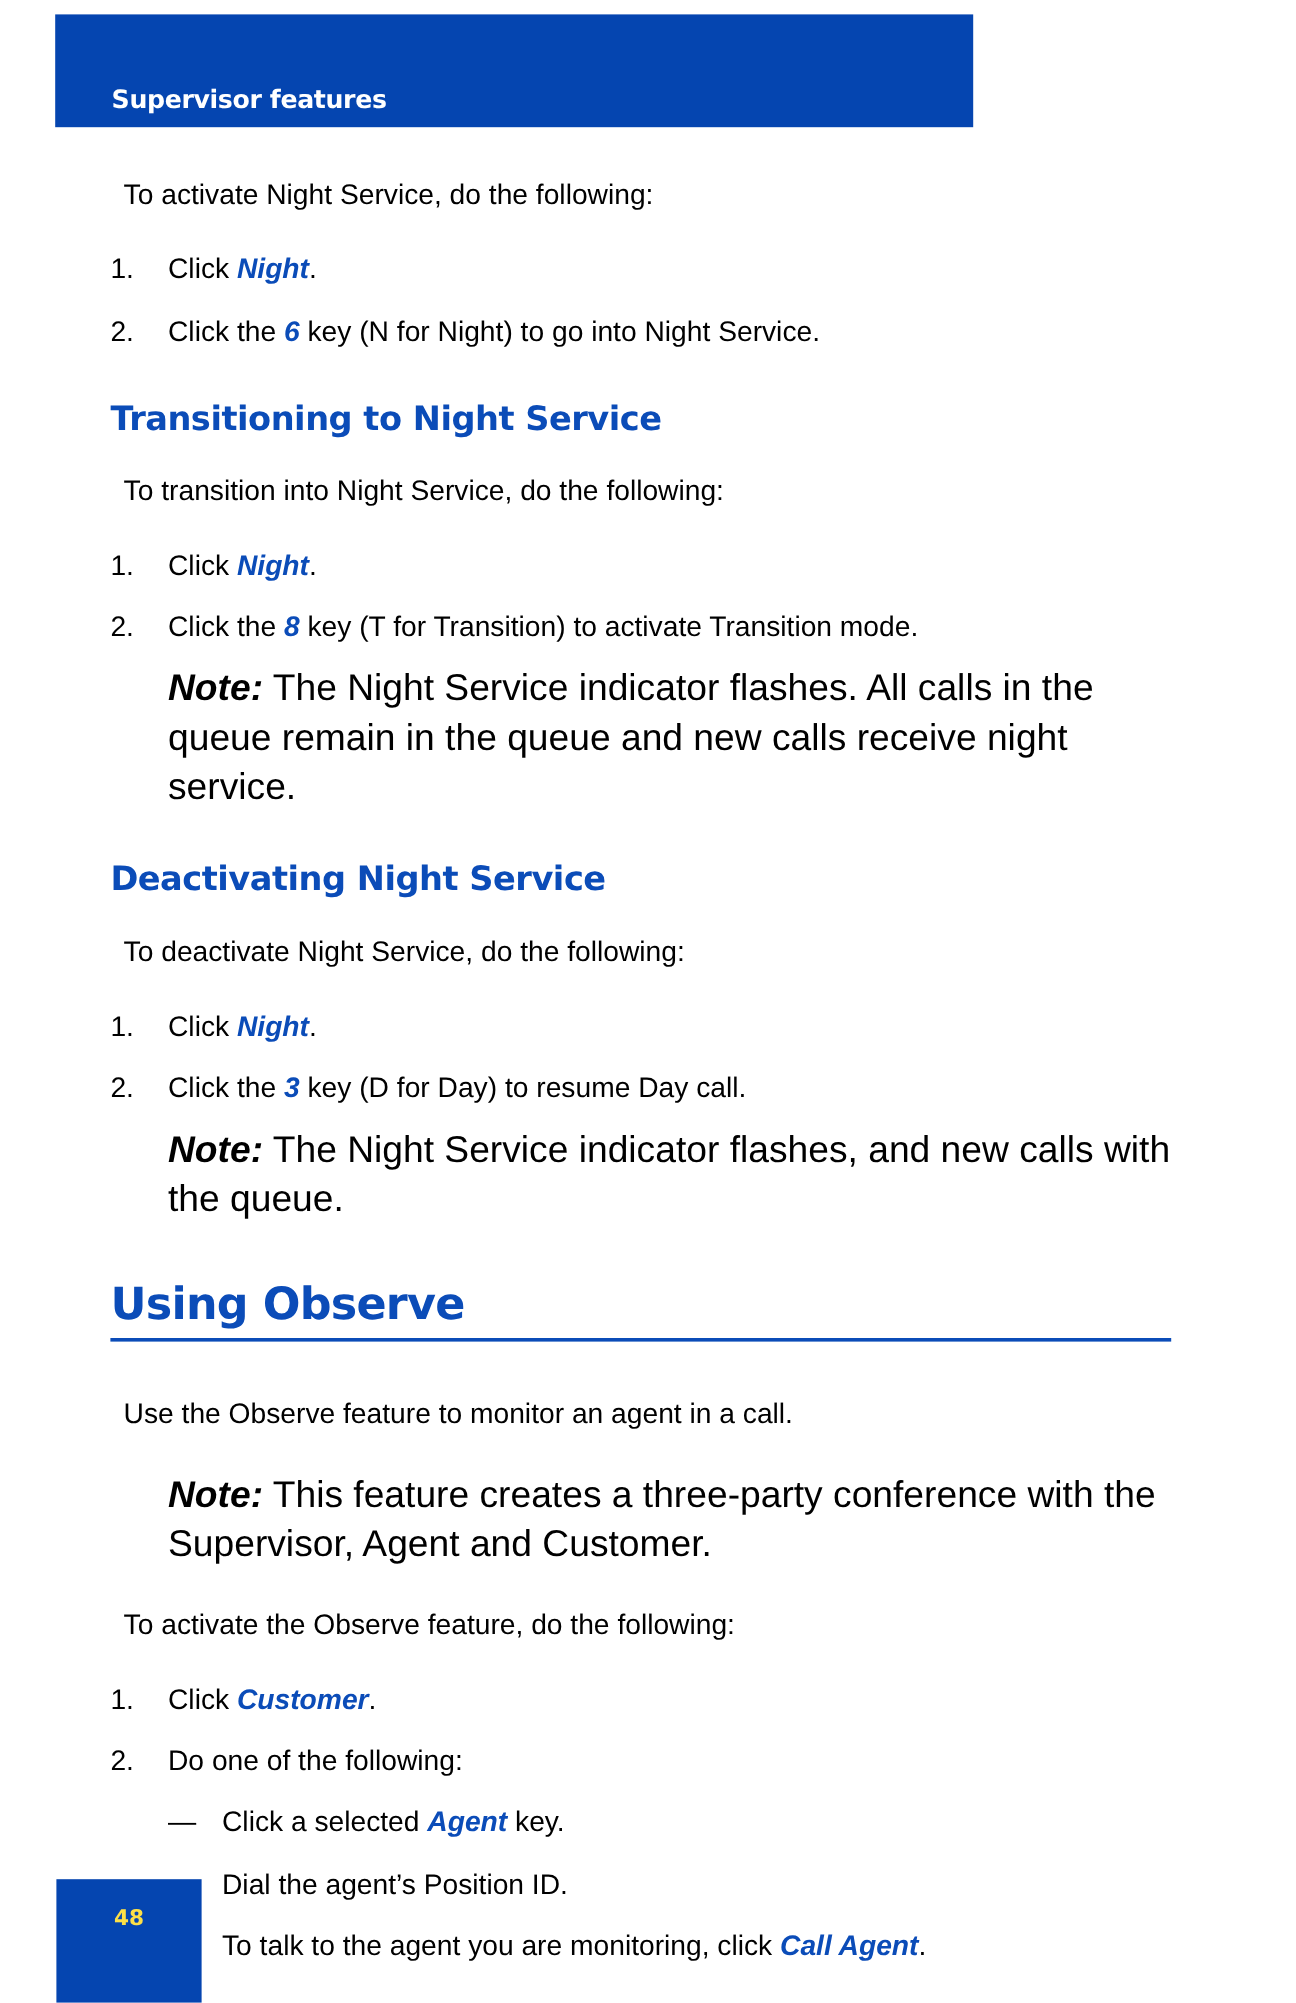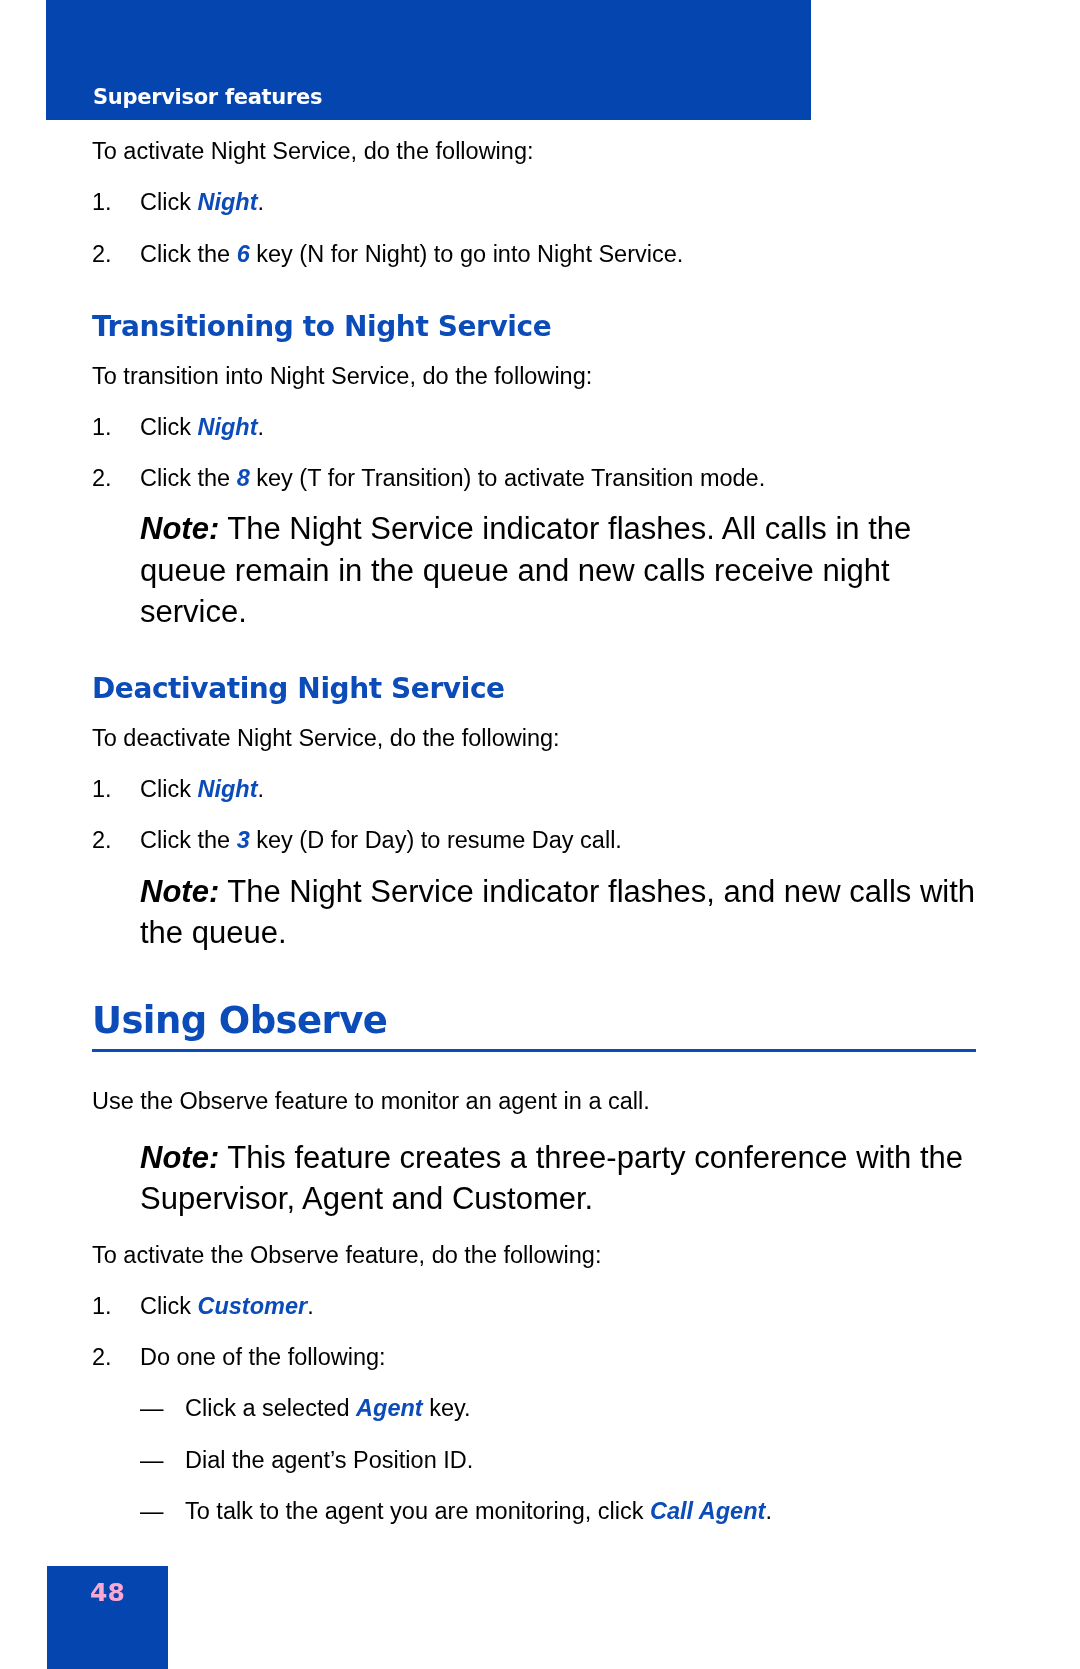--- a/index.html
+++ b/index.html
@@ -13,23 +13,23 @@
     position: relative;
     font-family: "Liberation Sans", sans-serif;
     color: #000000;
     overflow: hidden;
   }
 
   
   .header-bar {
     position: absolute;
     left: 46px;
-    top: 0;
+    top: 12px;
     width: 765px;
-    height: 120px;
+    height: 94px;
     background: #0545b0;
     box-sizing: border-box;
   }
   .header-bar .header-title {
     position: absolute;
     left: 47px;
     bottom: 11px;
     color: #ffffff;
     font-family: "DejaVu Sans", sans-serif;
     font-weight: bold;
@@ -71,21 +71,21 @@
     line-height: 1.1;
     margin: 0;
     padding: 0;
     letter-spacing: -0.4px;
   }
 
   
   p.body-text {
     font-size: 23.5px;
     line-height: 1.33;
-    margin: 0;
+    margin: 11px;
     padding: 0;
     color: #000000;
   }
 
   
   .num-item {
     display: flex;
     font-size: 23.5px;
     line-height: 1.33;
     align-items: flex-start;
@@ -148,26 +148,26 @@
     left: 47px;
     top: 1566px;
     width: 121px;
     height: 103px;
     background: #0545b0;
   }
   .page-number-box .page-number {
     position: absolute;
     left: 0;
     right: 0;
-    top: 12px;
+    top: 22px;
     text-align: center;
-    color: #f9a8d4;
-    font-family: "DejaVu Sans", sans-serif;
-    font-weight: bold;
-    font-size: 25px;
+    color: #fde047;
+    font-family: "DejaVu Sans", sans-serif;
+    font-weight: bold;
+    font-size: 18px;
   }
 </style>
 </head>
 <body>
 
 <div class="header-bar">
   <div class="header-title">Supervisor features</div>
 </div>
 
 <div class="content">

